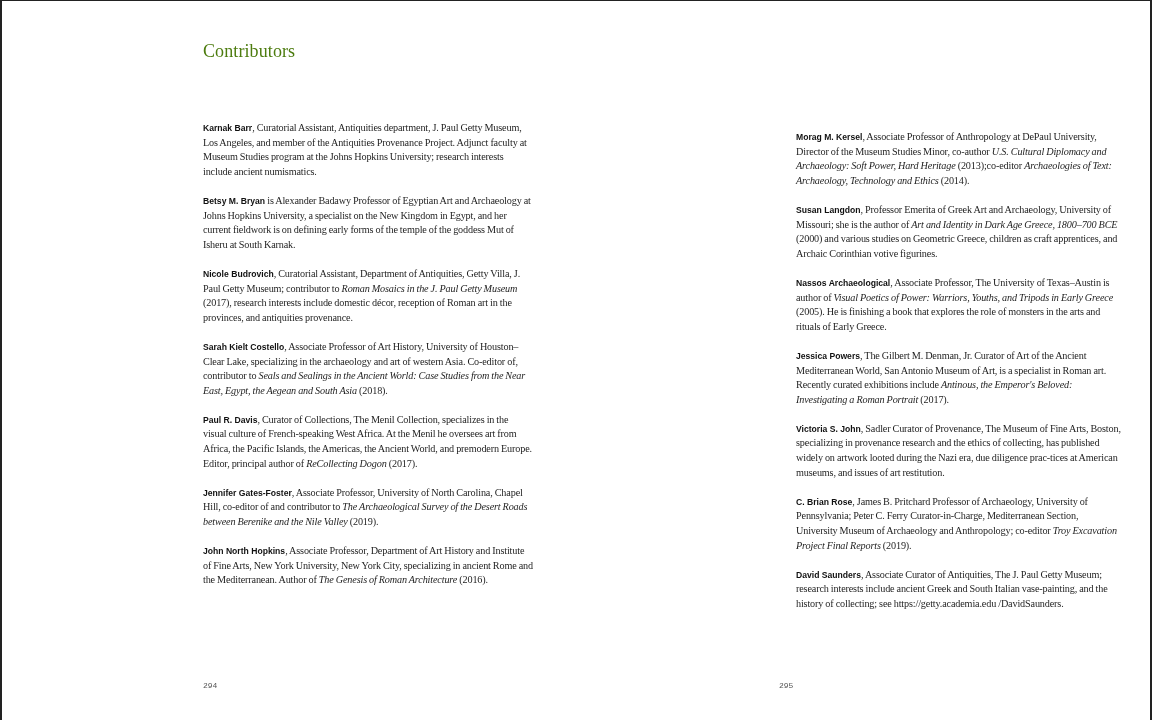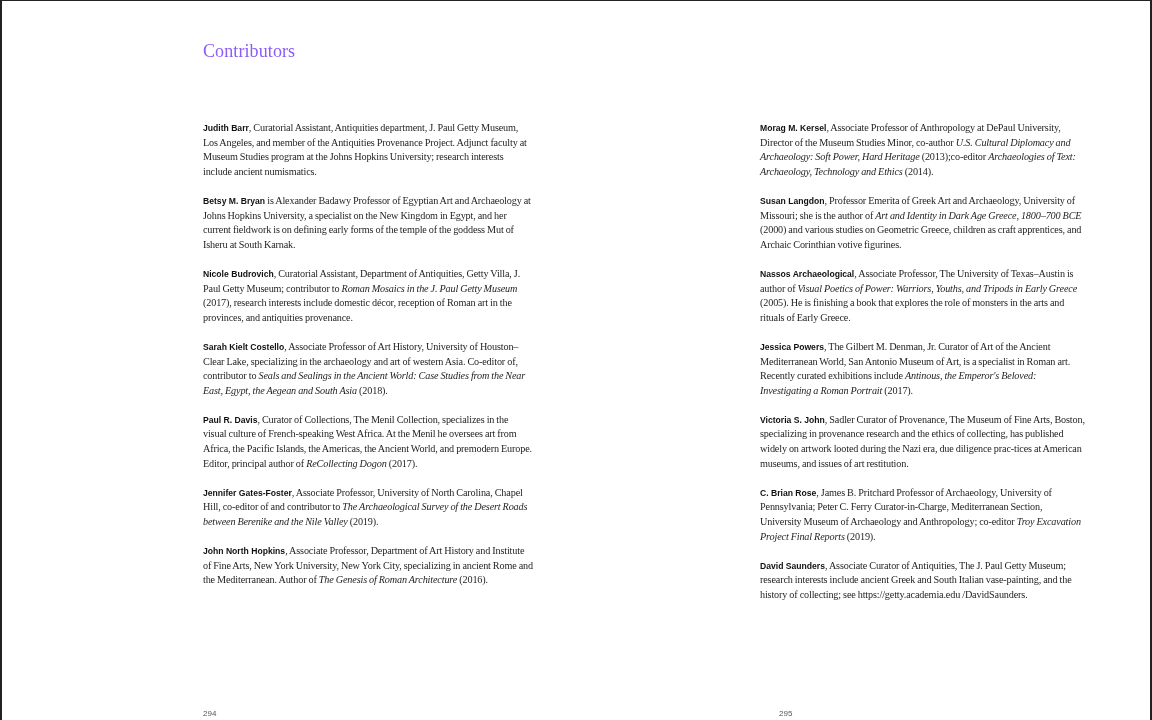--- a/index.html
+++ b/index.html
@@ -13,58 +13,58 @@
     .spread {
       position: absolute; left: 0; top: 0; width: 1152px; height: 720px;
       box-sizing: border-box;
       border-left: 2px solid #222;
       border-top: 1px solid #222;
       border-right: 2px solid #222;
       background: #fff;
     }
     .page-title {
       position: absolute; left: 201px; top: 40px;
-      font-size: 18px; letter-spacing: 0.1px; color: #8b5cf6;
+      font-size: 18px; letter-spacing: 0.1px; color: #4d7c0f;
       font-family: "Liberation Serif", "DejaVu Serif", serif;
     }
     .column {
       position: absolute; top: 120px; width: 330px;
     }
     .col-left { left: 201px; }
-    .col-right { left: 758px; width: 325px; }
+    .col-right { left: 794px; width: 325px; margin-top: 9px; }
     .entry {
       font-size: 10.2px; line-height: 14.6px;
       margin: 0 0 14.6px 0;
       color: #1e1e1e;
       letter-spacing: -0.15px;
       word-spacing: -0.3px;
     }
     .name {
       font-family: "Liberation Sans", "DejaVu Sans", sans-serif;
       font-weight: bold; font-size: 8.6px;
       letter-spacing: 0; word-spacing: 0;
       color: #111;
     }
     .entry i { font-style: italic; }
     .folio {
-      position: absolute; top: 708px;
-      font-family: Liberation Sans, sans-serif;
+      position: absolute; top: 680px;
+      font-family: Liberation Mono, monospace;
       font-size: 8px; color: #555;
     }
     .folio-left { left: 201px; }
     .folio-right { left: 777px; text-align: right; }
   </style>
 </head>
 <body>
 
 <div class="spread">
   <h1 class="page-title" style="margin:0;font-weight:normal;">Contributors</h1>
 
   <div class="column col-left" id="col-left">
-      <p class="entry"><span class="name">Judith Barr</span><span>, </span><span>Curatorial Assistant, Antiquities department, J. Paul Getty Museum, Los Angeles, and member of the Antiquities Provenance Project. Adjunct faculty at Museum Studies program at the Johns Hopkins University; research interests include ancient numismatics.</span></p>
+      <p class="entry"><span class="name">Karnak Barr</span><span>, </span><span>Curatorial Assistant, Antiquities department, J. Paul Getty Museum, Los Angeles, and member of the Antiquities Provenance Project. Adjunct faculty at Museum Studies program at the Johns Hopkins University; research interests include ancient numismatics.</span></p>
       <p class="entry"><span class="name">Betsy M. Bryan</span><span> </span><span>is Alexander Badawy Professor of Egyptian Art and Archaeology at Johns Hopkins University, a specialist on the New Kingdom in Egypt, and her current fieldwork is on defining early forms of the temple of the goddess Mut of Isheru at South Karnak.</span></p>
       <p class="entry"><span class="name">Nicole Budrovich</span><span>, </span><span>Curatorial Assistant, Department of Antiquities, Getty Villa, J. Paul Getty Museum; contributor to </span><i>Roman Mosaics in the J. Paul Getty Museum</i><span> (2017), research interests include domestic décor, reception of Roman art in the provinces, and antiquities provenance.</span></p>
       <p class="entry"><span class="name">Sarah Kielt Costello</span><span>, </span><span>Associate Professor of Art History, University of Houston–Clear Lake, specializing in the archaeology and art of western Asia. Co-editor of, contributor to </span><i>Seals and Sealings in the Ancient World: Case Studies from the Near East, Egypt, the Aegean and South Asia</i><span> (2018).</span></p>
       <p class="entry"><span class="name">Paul R. Davis</span><span>, </span><span>Curator of Collections, The Menil Collection, specializes in the visual culture of French-speaking West Africa. At the Menil he oversees art from Africa, the Pacific Islands, the Americas, the Ancient World, and premodern Europe. Editor, principal author of </span><i>ReCollecting Dogon</i><span> (2017).</span></p>
       <p class="entry"><span class="name">Jennifer Gates-Foster</span><span>, </span><span>Associate Professor, University of North Carolina, Chapel Hill, co-editor of and contributor to </span><i>The Archaeological Survey of the Desert Roads between Berenike and the Nile Valley</i><span> (2019).</span></p>
       <p class="entry"><span class="name">John North Hopkins</span><span>, </span><span>Associate Professor, Department of Art History and Institute of Fine Arts, New York University, New York City, specializing in ancient Rome and the Mediterranean. Author of </span><i>The Genesis of Roman Architecture</i><span> (2016).</span></p>
     </div>
   <div class="column col-right" id="col-right">
       <p class="entry"><span class="name">Morag M. Kersel</span><span>, </span><span>Associate Professor of Anthropology at DePaul University, Director of the Museum Studies Minor, co-author </span><i>U.S. Cultural Diplomacy and Archaeology: Soft Power, Hard Heritage</i><span> (2013);co-editor </span><i>Archaeologies of Text: Archaeology, Technology and Ethics</i><span> (2014).</span></p>
       <p class="entry"><span class="name">Susan Langdon</span><span>, </span><span>Professor Emerita of Greek Art and Archaeology, University of Missouri; she is the author of </span><i>Art and Identity in Dark Age Greece, 1800–700 BCE</i><span> (2000) and various studies on Geometric Greece, children as craft apprentices, and Archaic Corinthian votive figurines.</span></p>

